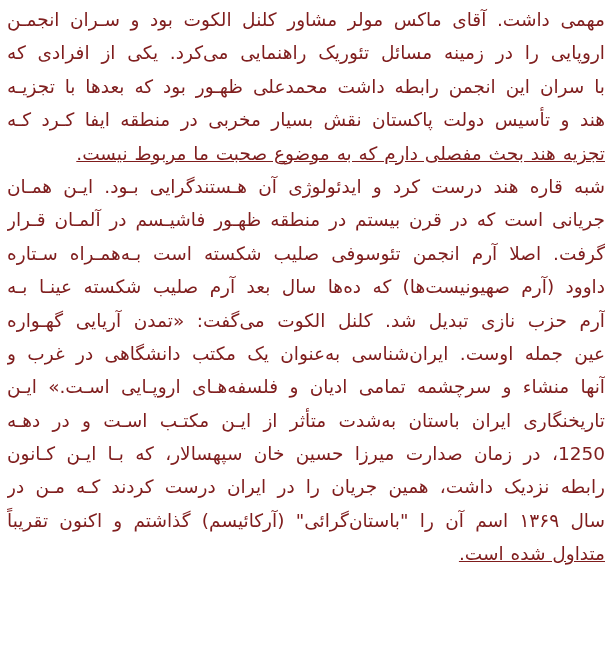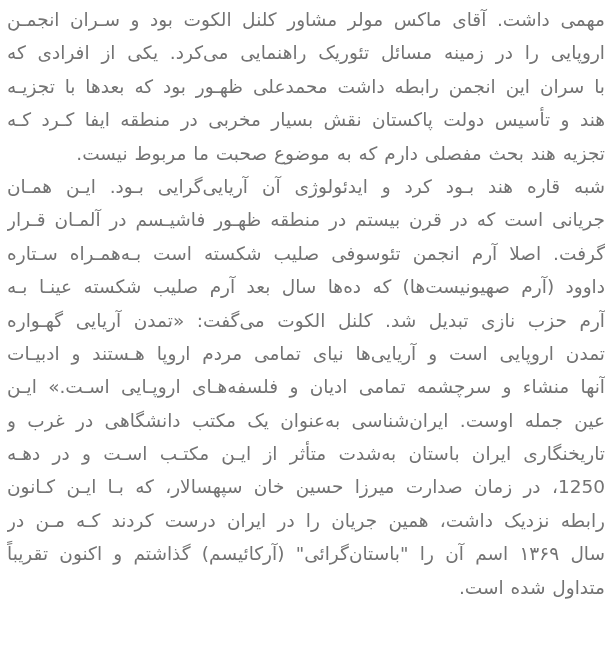--- a/index.html
+++ b/index.html
@@ -13,59 +13,59 @@
     overflow: hidden;
   }
   .page {
     box-sizing: border-box;
     width: 612px;
     height: 665px;
     padding: 3px 7px 0 7px;
     direction: rtl;
     font-family: "DejaVu Sans", sans-serif;
     font-size: 18.5px;
-    color: #737373;
+    color: #7f1d1d;
     background: #ffffff;
   }
   .text-block {
     width: 598px;
   }
   .line {
     height: 33.4px;
     line-height: 33.4px;
     overflow: hidden;
     text-align: justify;
     text-align-last: justify;
     word-spacing: 1px;
   }
   .line.para-end {
     text-align: right;
     text-align-last: right;
+    text-decoration: underline;
   }
   .line.indent {
     padding-right: 15px;
   }
 </style>
 </head>
 <body>
 
 <div class="page">
   <div class="text-block" id="text-block">
       <div class="line">مهمی داشت. آقای ماکس مولر مشاور کلنل الکوت بود و سـران انجمـن</div>
       <div class="line">اروپایی را در زمینه مسائل تئوریک راهنمایی می‌کرد. یکی از افرادی که</div>
       <div class="line">با سران این انجمن رابطه داشت محمدعلی ظهـور بود که بعدها با تجزیـه</div>
       <div class="line">هند و تأسیس دولت پاکستان نقش بسیار مخربی در منطقه ایفا کـرد کـه</div>
       <div class="line para-end">تجزیه هند بحث مفصلی دارم که به موضوع صحبت ما مربوط نیست.</div>
-      <div class="line">شبه قاره هند بـود کرد و ایدئولوژی آن آریایی‌گرایی بـود. ایـن همـان</div>
+      <div class="line">شبه قاره هند درست کرد و ایدئولوژی آن هـستند‌گرایی بـود. ایـن همـان</div>
       <div class="line">جریانی است که در قرن بیستم در منطقه ظهـور فاشیـسم در آلمـان قـرار</div>
       <div class="line">گرفت. اصلا آرم انجمن تئوسوفی صلیب شکسته است بـه‌همـراه سـتاره</div>
       <div class="line">داوود (آرم صهیونیست‌ها) که ده‌ها سال بعد آرم صلیب شکسته عینـا بـه</div>
       <div class="line">آرم حزب نازی تبدیل شد. کلنل الکوت می‌گفت: «تمدن آریایی گهـواره</div>
-      <div class="line">تمدن اروپایی است و آریایی‌ها نیای تمامی مردم اروپا هـستند و ادبیـات</div>
+      <div class="line">عین جمله اوست. ایران‌شناسی به‌عنوان یک مکتب دانشگاهی در غرب و</div>
       <div class="line">آنها منشاء و سرچشمه تمامی ادیان و فلسفه‌هـای اروپـایی اسـت.» ایـن</div>
-      <div class="line">عین جمله اوست. ایران‌شناسی به‌عنوان یک مکتب دانشگاهی در غرب و</div>
       <div class="line">تاریخنگاری ایران باستان به‌شدت متأثر از ایـن مکتـب اسـت و در دهـه</div>
       <div class="line">1250، در زمان صدارت میرزا حسین خان سپهسالار، که بـا ایـن کـانون</div>
       <div class="line">رابطه نزدیک داشت، همین جریان را در ایران درست کردند کـه مـن در</div>
       <div class="line">سال ۱۳۶۹ اسم آن را "باستان‌گرائی" (آرکائیسم) گذاشتم و اکنون تقریباً</div>
       <div class="line para-end">متداول شده است.</div>
     </div>
 </div>
 
 </body></html>

